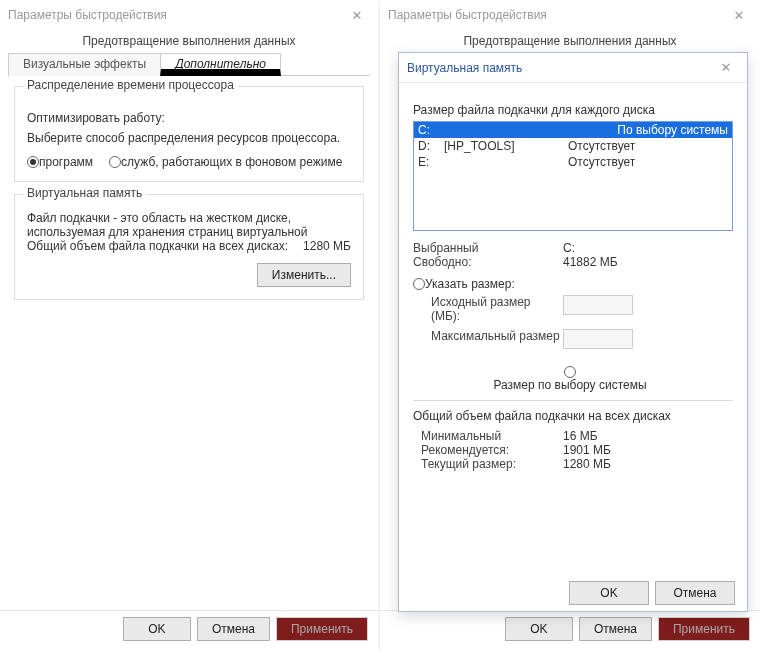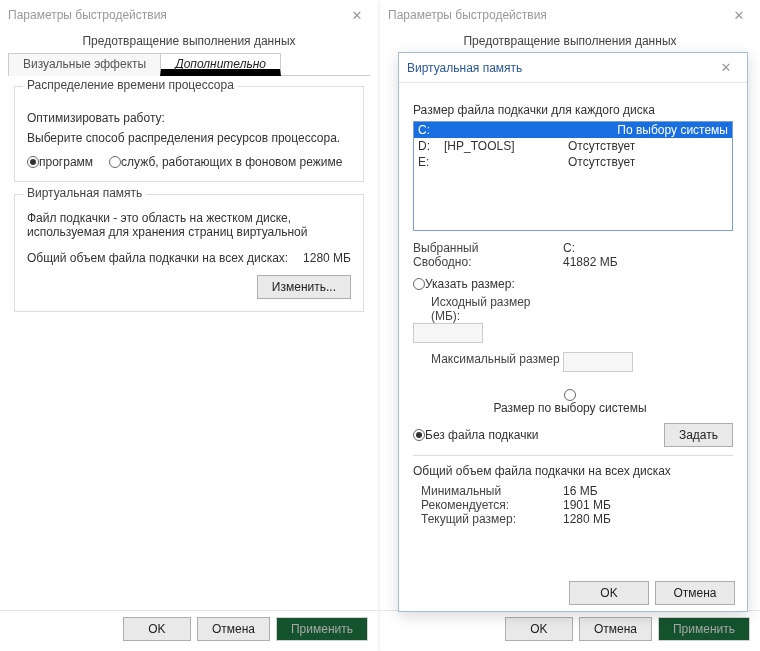--- a/index.html
+++ b/index.html
@@ -107,21 +107,21 @@
   }
   .btn {
     border: 1px solid #adadad;
     background: #e9e9e9;
     padding: 4px 14px;
     font-size: 12px;
     min-width: 68px;
     text-align: center;
     color: #222;
   }
-  .btn.disabled { color: #a8a8a8; background: #14532d; border-color: #d0d0d0;}
+  .btn.disabled { color: #a8a8a8; background: #7f1d1d; border-color: #d0d0d0;}
   .btn-row {
     display: flex;
     justify-content: flex-end;
     gap: 6px;
     padding: 6px 10px;
     border-top: 1px solid #e5e5e5;
     position: absolute;
     bottom: 4px; left: 0; right: 0;
     background: #fff;
   }
@@ -206,21 +206,21 @@
         <label class="radio">
           <span class="dot"></span>
           <span>служб, работающих в фоновом режиме</span>
         </label>
       </div>
     </div>
 
     <div class="group">
       <span class="legend">Виртуальная память</span>
       <div style="margin-top:6px;">Файл подкачки - это область на жестком диске, используемая для хранения страниц виртуальной</div>
-      <div style="margin-top:12px; display:flex;">
+      <div style="display:flex;">
         <span style="flex:1;">Общий объем файла подкачки на всех дисках:</span>
         <span>1280 МБ</span>
       </div>
       <div style="display:flex; justify-content:flex-end; margin-top:10px;">
         <div class="btn">Изменить...</div>
       </div>
     </div>
   </div>
 
   <div class="btn-row">
@@ -278,40 +278,33 @@
     </div>
     <div class="kv">
       <span class="k">Свободно:</span>
       <span class="v">41882 МБ</span>
     </div>
 
     <label class="radio" style="margin-top:8px; display:flex;">
       <span class="dot"></span>
       <span>Указать размер:</span>
     </label>
-    <div class="kv" style="margin-top:4px;flex-direction:column;">
+    <div class="kv" style="margin-top:4px;">
       <span class="k disabled-text" style="padding-left:18px;">Исходный размер (МБ):</span>
       <span><span class="input-dis" style="display:inline-block;"></span></span>
     </div>
     <div class="kv" style="margin-top:6px;">
       <span class="k disabled-text" style="padding-left:18px;">Максимальный размер</span>
       <span><span class="input-dis" style="display:inline-block;"></span></span>
     </div>
 
     <label class="radio" style="margin-top:14px; display:flex;flex-direction:column;">
       <span class="dot"></span>
       <span>Размер по выбору системы</span>
     </label>
-    <div style="display:flex; align-items:center; margin-top:8px;">
-      <label class="radio checked" style="flex:1; display:flex;">
-        <span class="dot"></span>
-        <span>Без файла подкачки</span>
-      </label>
-      <div class="btn">Задать</div>
-    </div>
 
     <div class="hr"></div>
     <div style="color:#333;">Общий объем файла подкачки на всех дисках</div>
     <div class="kv" style="margin-top:6px;">
       <span class="k" style="padding-left:8px;">Минимальный</span>
       <span class="v">16 МБ</span>
     </div>
     <div class="kv">
       <span class="k" style="padding-left:8px;">Рекомендуется:</span>
       <span class="v">1901 МБ</span>

